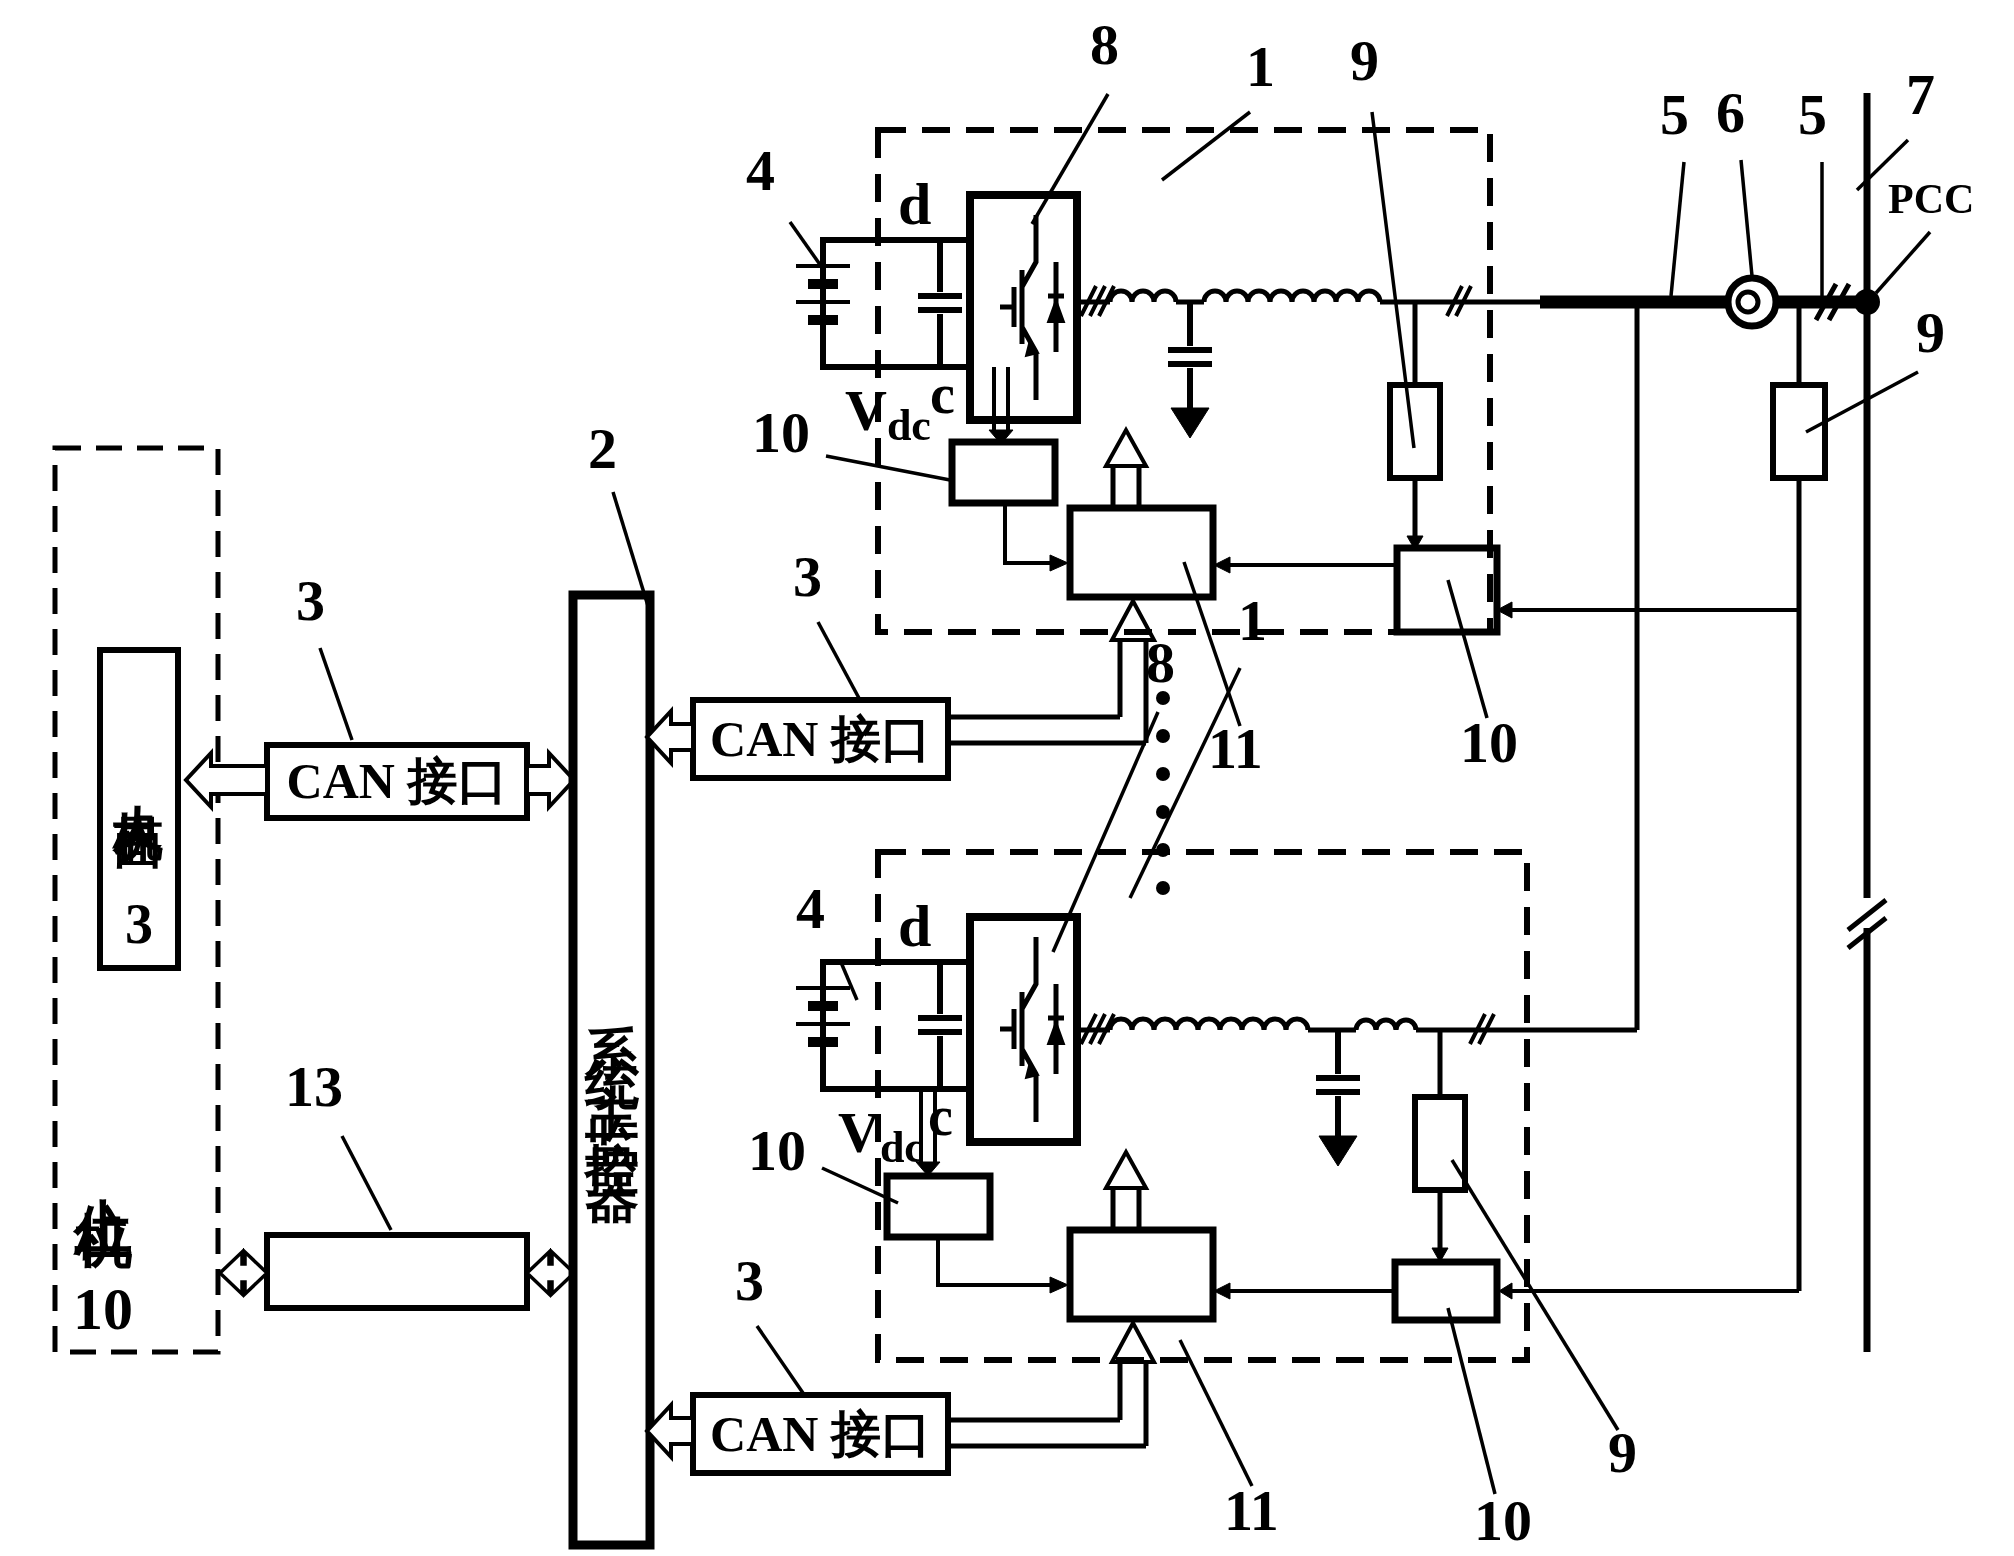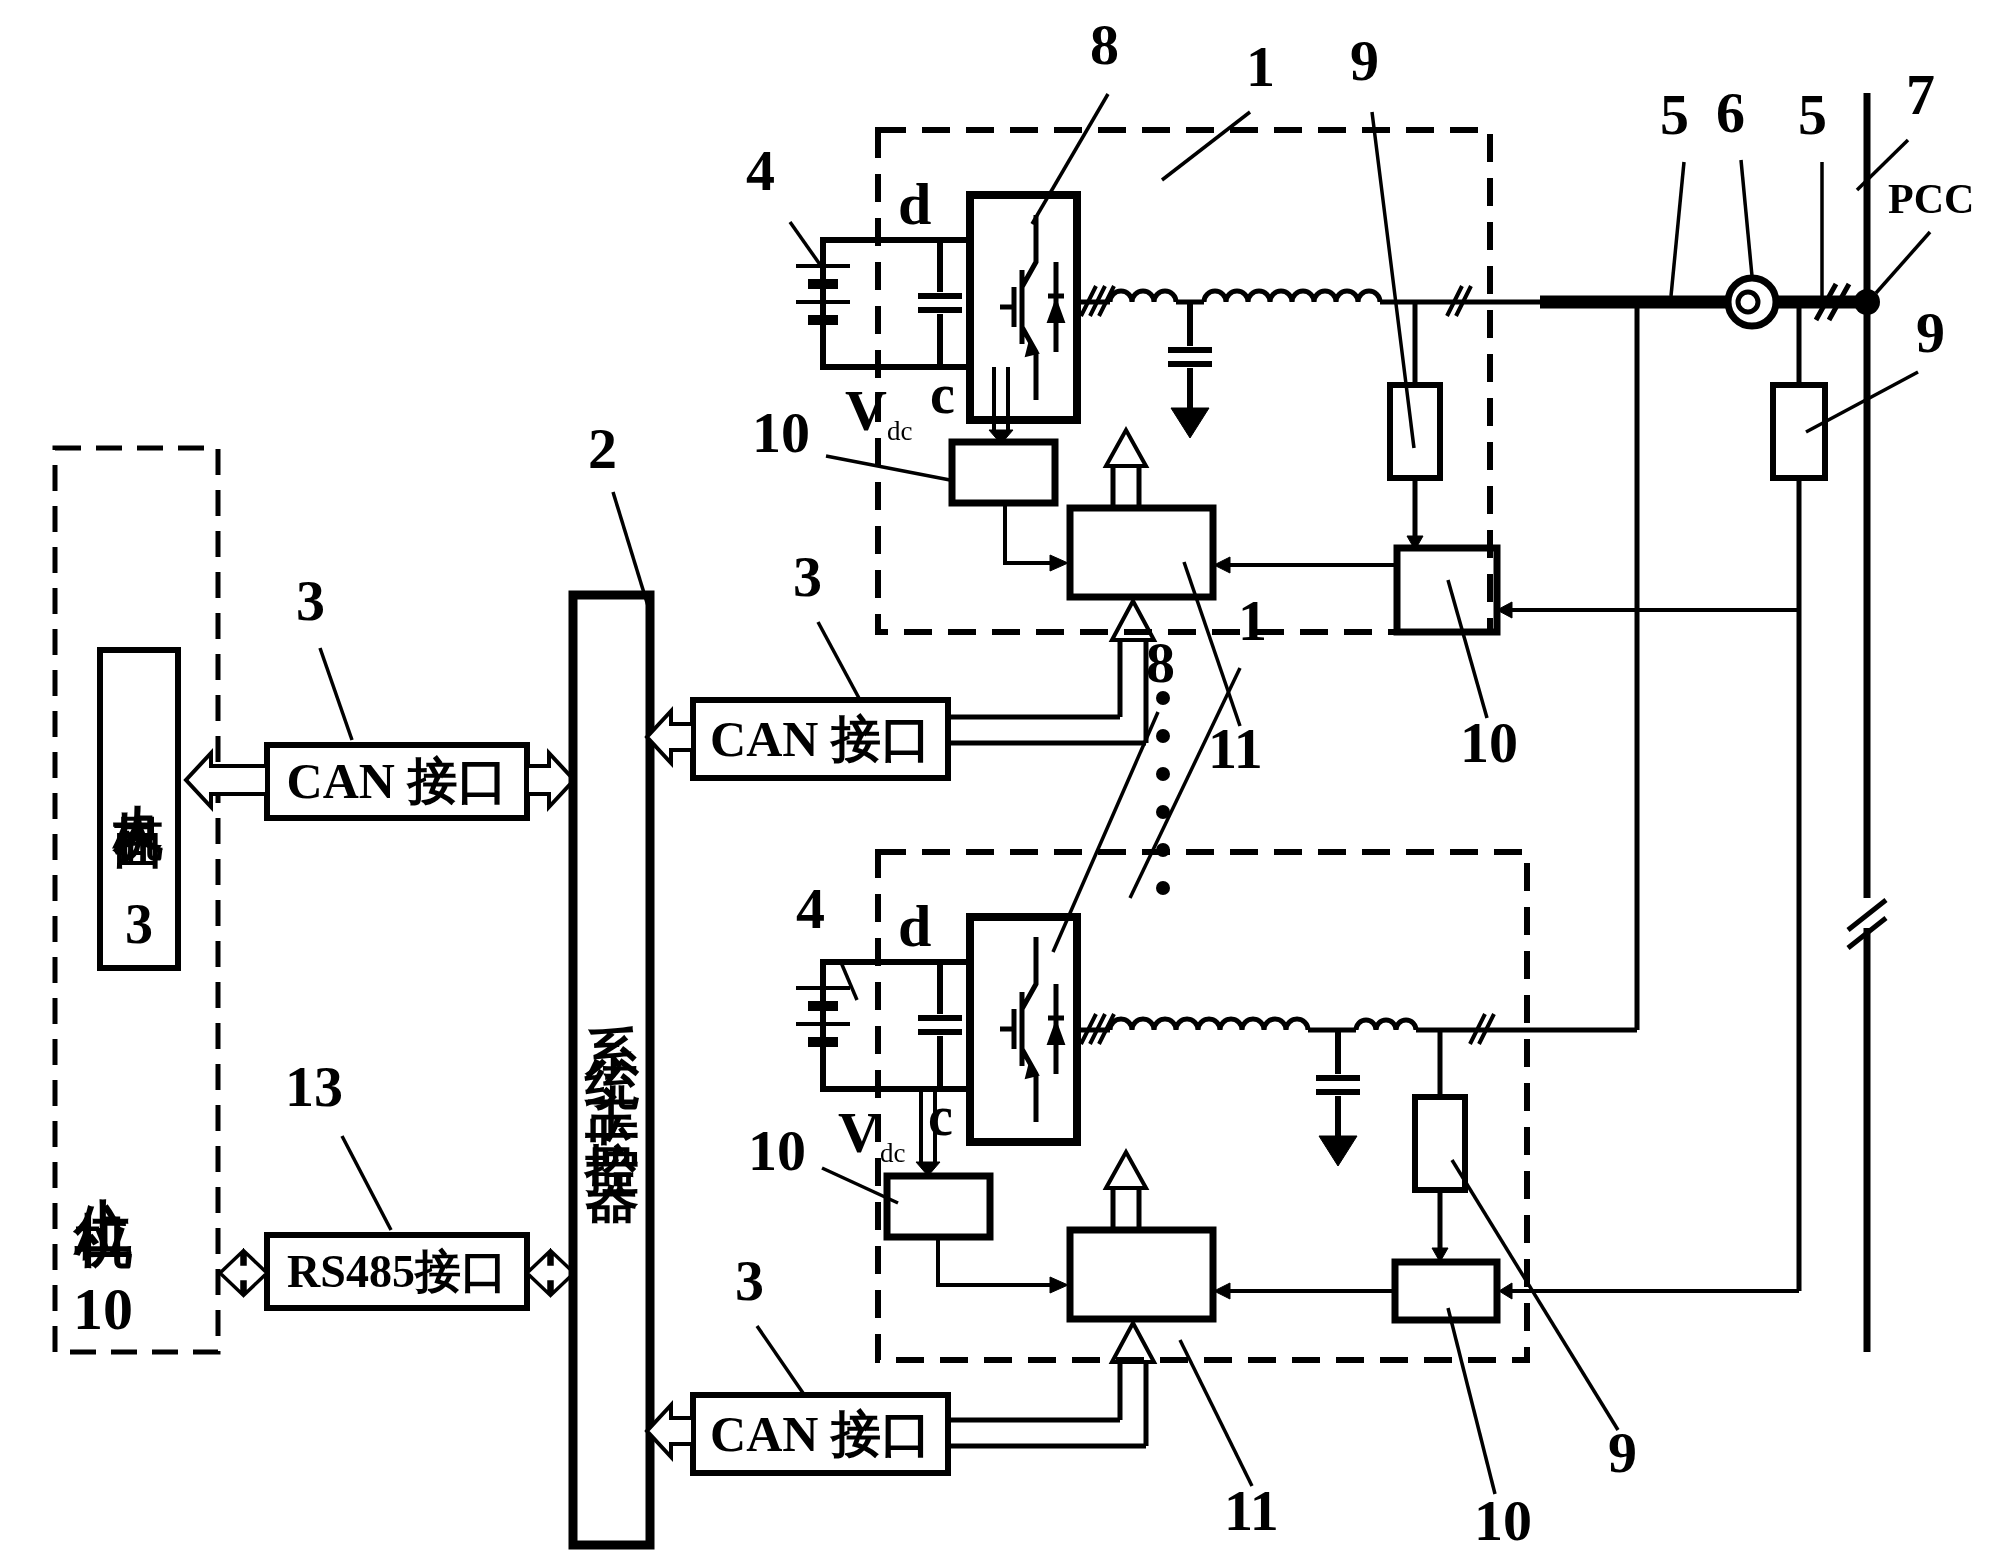--- a/index.html
+++ b/index.html
@@ -23,21 +23,21 @@
   .boxtext{
     position:absolute;
     display:flex;align-items:center;justify-content:center;
     font-weight:700;
     color:#000;
   }
   .vert{
     writing-mode:vertical-rl;
     text-orientation:upright;
   }
-  .sub{font-size:27px;font-weight:400;position:relative;top:10px;margin-top:23px;}
+  .sub{font-size:44px;font-weight:700;position:relative;top:10px;margin-top:23px;}
 </style>
 </head>
 <body>
 
 <div class="canvas">
 
 <svg width="2014" height="1556" viewBox="0 0 2014 1556">
 
   <g fill="none" stroke="#000">
     <rect x="55" y="448" width="163" height="904" stroke-width="5" stroke-dasharray="26 15"></rect>
@@ -220,21 +220,20 @@
 </div>
 <div class="lbl" style="left:838px;top:1104px;font-size:58px">
   <span>V</span><span class="sub">dc</span>
 </div>
 
 <div class="lbl" style="left:1888px;top:178px;font-size:42px">PCC</div>
 
 <div class="boxtext" style="left:267px;top:745px;width:260px;height:73px;font-size:50px">CAN 接口</div>
 <div class="boxtext" style="left:693px;top:700px;width:255px;height:78px;font-size:50px">CAN 接口</div>
 <div class="boxtext" style="left:693px;top:1395px;width:255px;height:78px;font-size:50px">CAN 接口</div>
-<div class="boxtext" style="left:267px;top:1235px;width:260px;height:73px;font-size:46px">RS485接口</div>
 
 <div class="boxtext vert" style="left:573px;top:640px;width:77px;height:860px;font-size:54px;letter-spacing:0.55em">系统主监控器</div>
 
 <div class="boxtext vert" style="left:100px;top:662px;width:78px;height:230px;font-size:50px;letter-spacing:0.12em">人机界面</div>
 <div class="boxtext" style="left:100px;top:892px;width:78px;height:64px;font-size:56px">3</div>
 
 <div class="boxtext vert" style="left:58px;top:1048px;width:90px;height:226px;font-size:58px;letter-spacing:0.12em">上位机</div>
 <div class="boxtext" style="left:58px;top:1274px;width:90px;height:70px;font-size:60px">10</div>
 
 </div>

